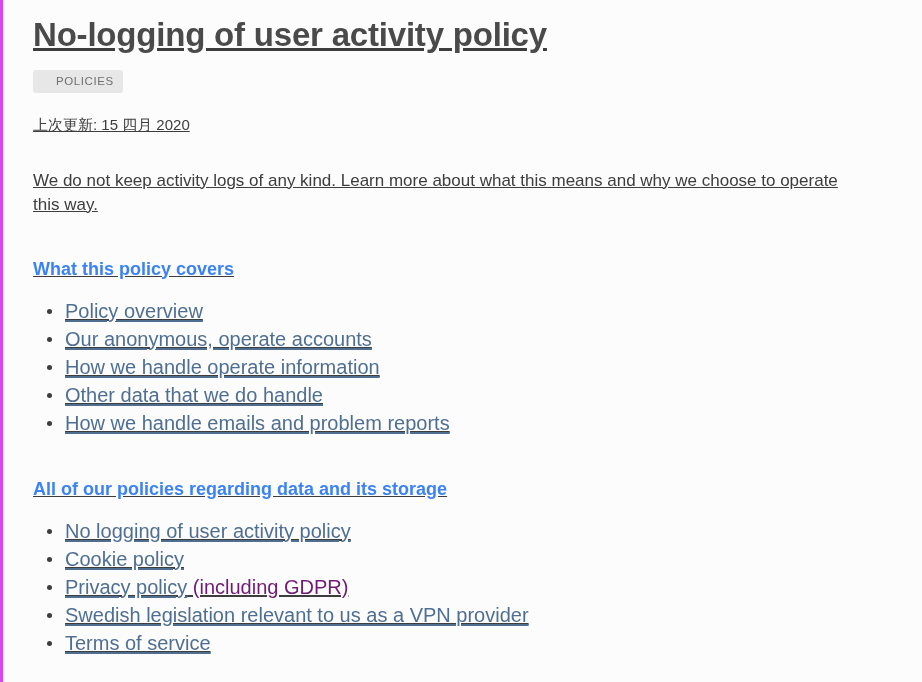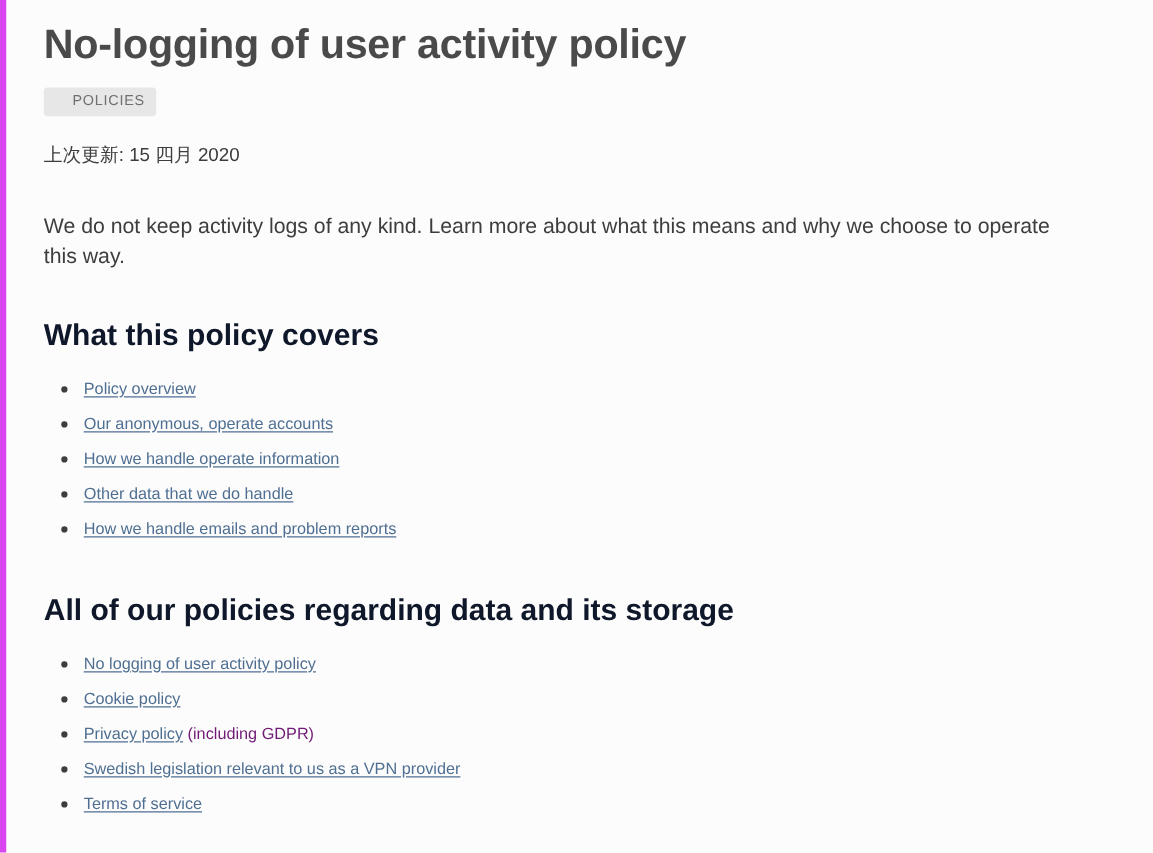--- a/index.html
+++ b/index.html
@@ -12,22 +12,23 @@
     background: #fcfcfc;
     font-family: "Liberation Sans", sans-serif;
     color: #3d3d3d;
     overflow: hidden;
   }
   #page {
     position: relative;
     width: 922px;
     height: 682px;
     box-sizing: border-box;
-    border-left: 5px solid #d946ef;
+    border-left: 3px solid #d946ef;
     background: #fcfcfc;
+    text-decoration: underline;
   }
   #article {
     padding: 14px 30px 0 30px;
   }
   .page-title {
     margin: 0;
     padding: 0;
     font-size: 33px;
     line-height: 42px;
     font-weight: bold;
@@ -57,39 +58,39 @@
   .intro {
     margin-top: 34px;
     font-size: 17px;
     line-height: 24px;
     color: #3d3d3d;
     max-width: 810px;
   }
   .section-heading {
     margin: 0;
     padding: 0;
-    font-size: 24px;
+    font-size: 18px;
     line-height: 28px;
     font-weight: bold;
-    color: #0f172a;
+    color: #3b82f6;
   }
   .h-covers {
     margin-top: 38px;
   }
   .h-allpolicies {
     margin-top: 38px;
   }
   ul.link-list {
     margin: 14px 0 0 0;
     padding: 0 0 0 32px;
     list-style: none;
   }
   ul.link-list li {
     position: relative;
-    font-size: 13px;
+    font-size: 20px;
     line-height: 28px;
     color: #3d3d3d;
   }
   ul.link-list li::before {
     content: "";
     position: absolute;
     left: -18px;
     top: 12px;
     width: 5px;
     height: 5px;

